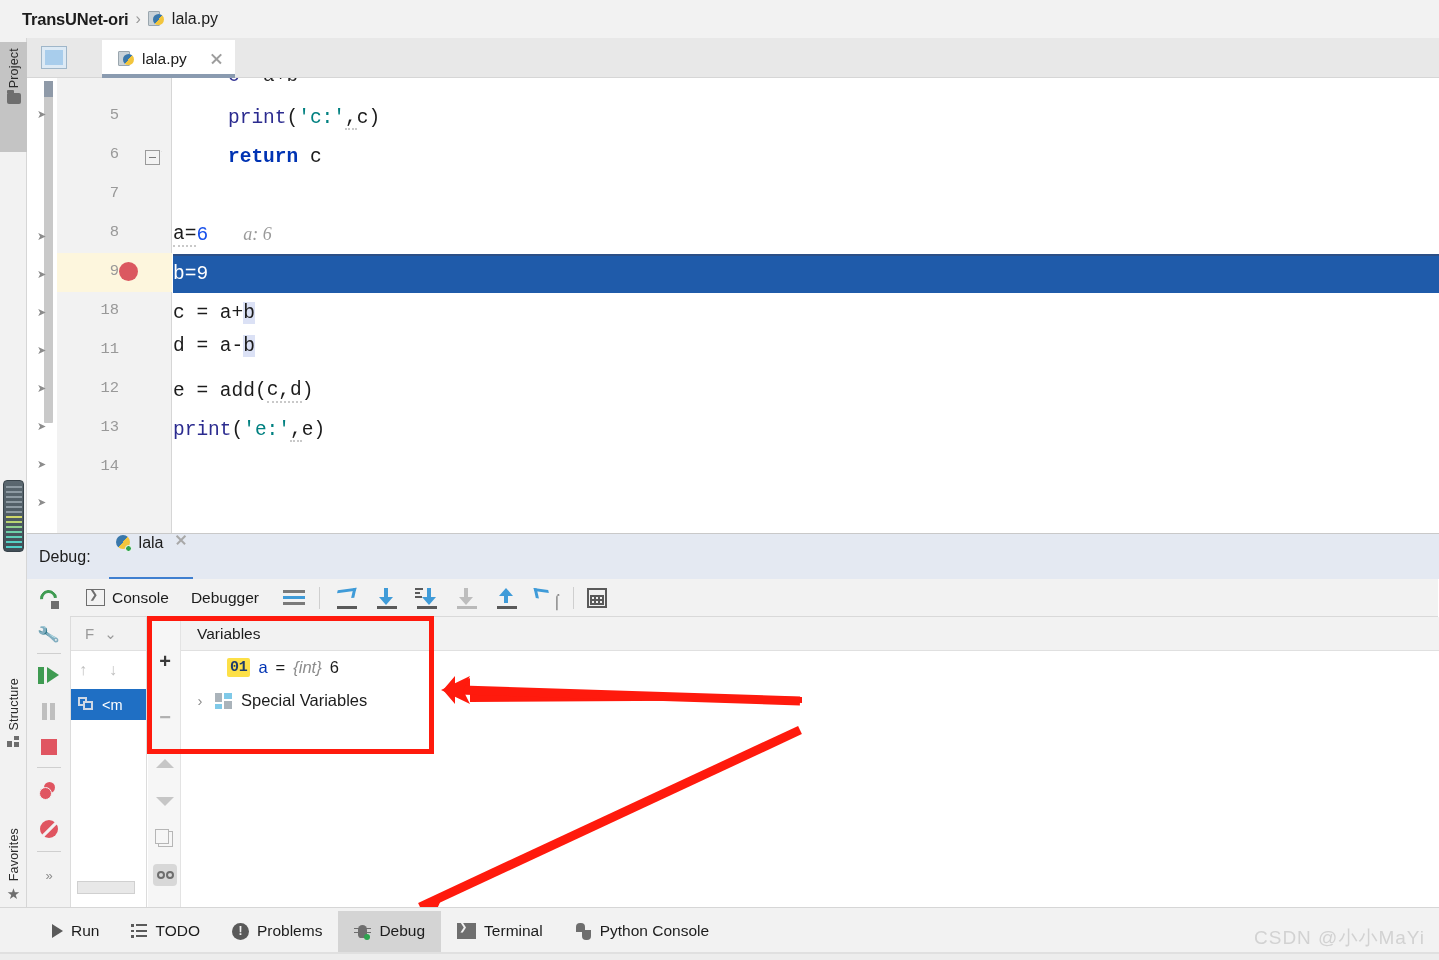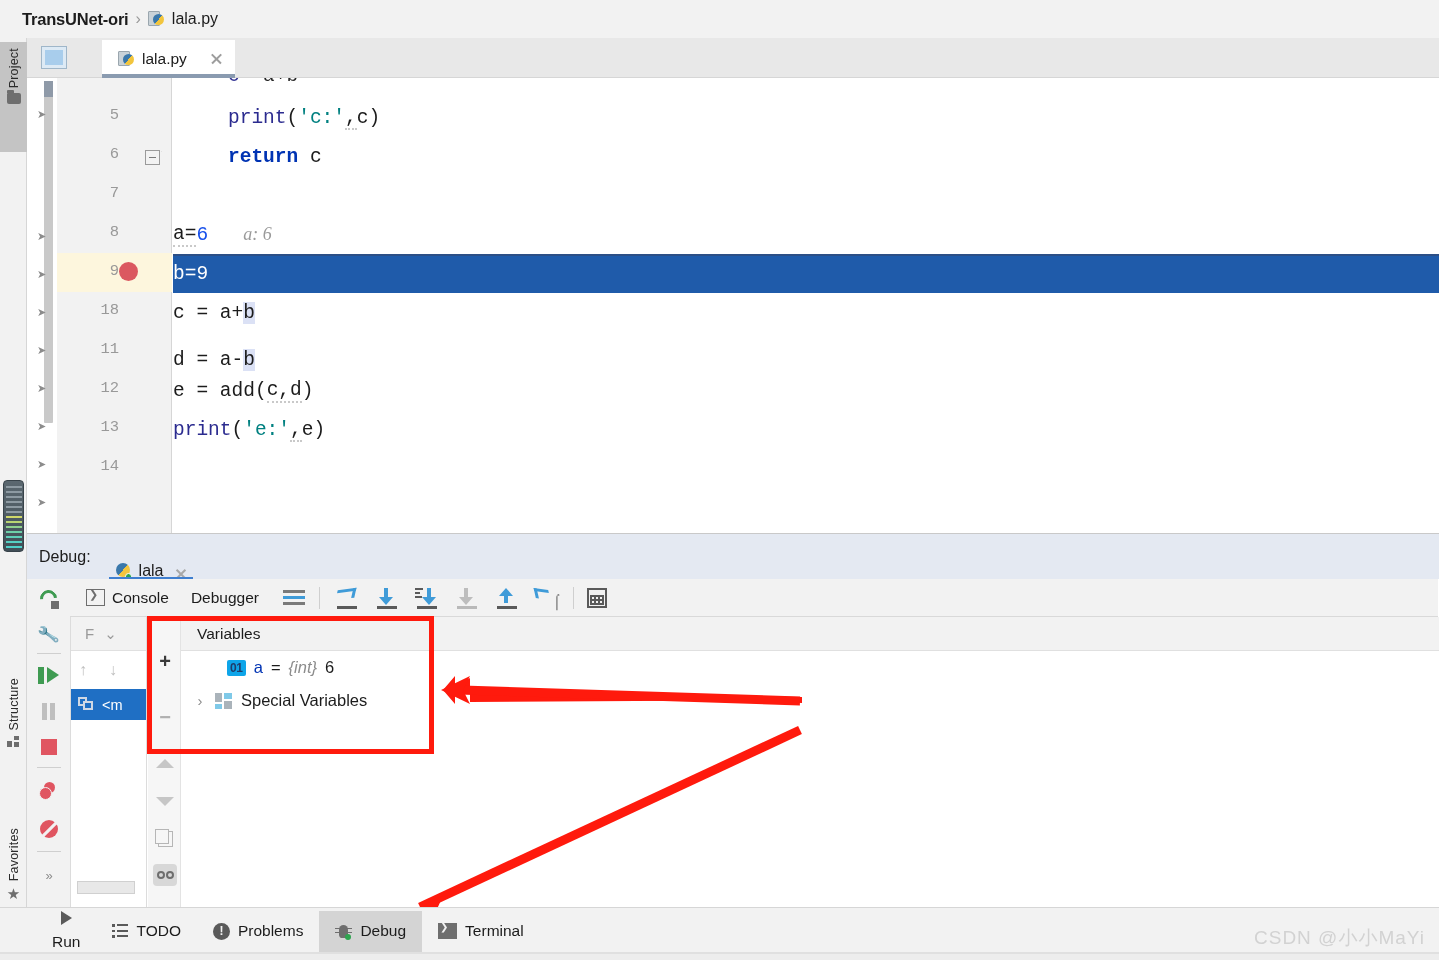--- a/index.html
+++ b/index.html
@@ -122,21 +122,21 @@
   .squiggle { border-bottom: 2px dotted #c9c9c9; }
   .caret-line-top { position:absolute; left:0; right:0; top:0; height:1.5px; background:#2c4f86; }
 
   
   .dbg-head {
     position: absolute; left: 27px; top: 533px; width: 1412px; height: 46px;
     background: #e4e9f2; border-top: 1px solid #c9c9c9;
     display:flex; align-items:center;
   }
   .dbg-label { margin-left: 12px; font-size: 16px; color: #1c1c1c; }
-  .dbg-tab { margin-left: 18px; height: 46px; display:flex; align-items:flex-end; gap:7px; position:relative; padding:0 6px; }
+  .dbg-tab { margin-left: 18px; height: 46px; display:flex; align-items:flex-start; gap:7px; position:relative; padding:0 6px; }
   .dbg-tab .dname { font-size: 16px; color:#1c1c1c; }
   .dbg-tab .tab-x2 { width: 12px; height: 12px; position: relative; margin-left:4px;}
   .dbg-tab .tab-x2:before,.dbg-tab .tab-x2:after{ content:''; position:absolute; left:0; top:5.5px; width:12px; height:1.5px; background:#a8a8a8;}
   .dbg-tab .tab-x2:before{transform:rotate(45deg);} .dbg-tab .tab-x2:after{transform:rotate(-45deg);}
   .dbg-tab-underline { position:absolute; left:0; bottom:0; width:100%; height:3px; background:#3f7fd0; }
   .pyicon-run { position: relative; width:17px;height:18px;display:inline-block;}
   .pyicon-run .pb2{position:absolute;left:1px;top:1px;width:14px;height:14px;border-radius:50%;
     background: conic-gradient(from 220deg, #3a78ab 0 50%, #f2c53d 50% 100%);}
   .pyicon-run .dot{position:absolute;right:0;bottom:0;width:7px;height:7px;border-radius:50%;background:#2ea44f;border:1px solid #fff;}
 
@@ -233,22 +233,22 @@
   .ic-watch i{width:8px;height:8px;border:2px solid #6e6e6e;border-radius:50%;}
 
   .vars-panel {
     position: absolute; left: 181px; top: 617px; width: 1258px; height: 305px; background: #ffffff;
   }
   .vars-head { height: 34px; background:#f2f2f2; border-bottom:1px solid #e0e0e0;
       display:flex; align-items:center; padding-left:16px; font-size:15.5px; color:#1c1c1c;}
   .var-row { height: 33px; display:flex; align-items:center; font-size:16.5px; color:#1c1c1c; }
   .var-row.r1 { padding-left: 46px; gap: 8px; }
   .var-row.r2 { padding-left: 12px; gap: 8px; }
-  .ic-01 { background:#0ea5e9; color:#1f3d6b; font-size:12px; font-weight:bold; padding:1px 3px; border-radius:2px;
-           font-family:Liberation Sans, sans-serif; letter-spacing:-0.3px;}
+  .ic-01 { background:#fde047; color:#1f3d6b; font-size:15px; font-weight:bold; padding:1px 3px; border-radius:2px;
+           font-family:Liberation Mono, monospace; letter-spacing:-0.3px;}
   .var-name { color:#0033b3; }
   .var-eq { color:#1c1c1c; }
   .var-type { color:#8c8c8c;font-style:italic; }
   .var-val { color:#1c1c1c; }
   .expand-chev { font-size:15px; color:#8c8c8c; width:14px; text-align:center;}
   .ic-special { position:relative; width:18px; height:16px; }
   .ic-special i{position:absolute;display:block;}
   .ic-special i:nth-child(1){left:0;top:0;width:7px;height:9px;background:#aab3ba;}
   .ic-special i:nth-child(2){left:9px;top:0;width:8px;height:6px;background:#7fc9e8;}
   .ic-special i:nth-child(3){left:0;top:11px;width:7px;height:5px;background:#7fc9e8;}
@@ -267,21 +267,21 @@
   svg.anno { position:absolute; left:0; top:0; width:1439px; height:960px; pointer-events:none; }
 
   
   .statusbar {
     position: absolute; left: 0; top: 907px; width: 1439px; height: 47px;
     background: #f2f2f2; border-top: 1px solid #d6d6d6;
     display: flex; align-items: center;
   }
   .sb-item { display:flex; align-items:center; gap:8px; padding: 0 16px; height:41px; font-size:15.5px; color:#1c1c1c; }
   .sb-item.active { background:#d4d4d4; }
-  .sb-first { margin-left: 36px; flex-direction: column; }
+  .sb-first { margin-left: 36px; }
   .ic-play { width:0;height:0;border-left:11px solid #5a5a5a;border-top:7px solid transparent;border-bottom:7px solid transparent;}
   .ic-todo { position:relative;width:16px;height:14px;}
   .ic-todo i{position:absolute;left:5px;width:11px;height:2.2px;background:#5a5a5a;}
   .ic-todo i:nth-child(1){top:0;}.ic-todo i:nth-child(2){top:5.5px;}.ic-todo i:nth-child(3){top:11px;}
   .ic-todo b{position:absolute;left:0;width:2.6px;height:2.6px;background:#5a5a5a;}
   .ic-todo b:nth-child(4){top:0;}.ic-todo b:nth-child(5){top:5.5px;}.ic-todo b:nth-child(6){top:11px;}
   .ic-prob { width:17px;height:17px;border-radius:50%;background:#5a5a5a;color:#f2f2f2;font-size:12px;font-weight:bold;
              display:flex;align-items:center;justify-content:center;}
   .ic-bug { position:relative;width:17px;height:17px;}
   .ic-bug .body{position:absolute;left:4px;top:2px;width:9px;height:13px;background:#6e6e6e;border-radius:5px 5px 4px 4px;}
@@ -420,21 +420,21 @@
 
       <div class="codeline hl-line" style="top:176px">
         <div class="caret-line-top"></div>
         <span>b=</span><span class="num">9</span>
       </div>
 
       <div class="codeline" style="top:215px">
         <span>c = a+</span><span class="sel-tok">b</span>
       </div>
 
-      <div class="codeline" style="top:262px">
+      <div class="codeline" style="top:248px">
         <span>d = a-</span><span class="sel-tok">b</span>
       </div>
 
       <div class="codeline" style="top:293px">
         <span>e = </span><span>add</span><span>(</span><span class="squiggle">c,d</span><span>)</span>
       </div>
 
       <div class="codeline" style="top:332px">
         <span class="fn">print</span><span>(</span><span class="teal">'e:'</span><span class="squiggle">,</span><span>e</span><span>)</span>
       </div>
@@ -665,18 +665,25 @@
         <span class="lg r1"></span>
           <span class="lg r2"></span>
           <span class="dot"></span>
       </span>
       <span>Debug</span>
     </div>
     <div class="sb-item">
       <span class="ic-term"></span>
       <span>Terminal</span>
     </div>
+    <div class="sb-item">
+      <span class="ic-pycon">
+          <span class="a"></span>
+          <span class="b"></span>
+        </span>
+      <span>Python Console</span>
+    </div>
   </div>
   <div class="watermark">CSDN @小小MaYi</div>
   <div class="sb-underline"></div>
   <div class="bottom-strip"></div>
 
 </div>
 
 </body></html>

